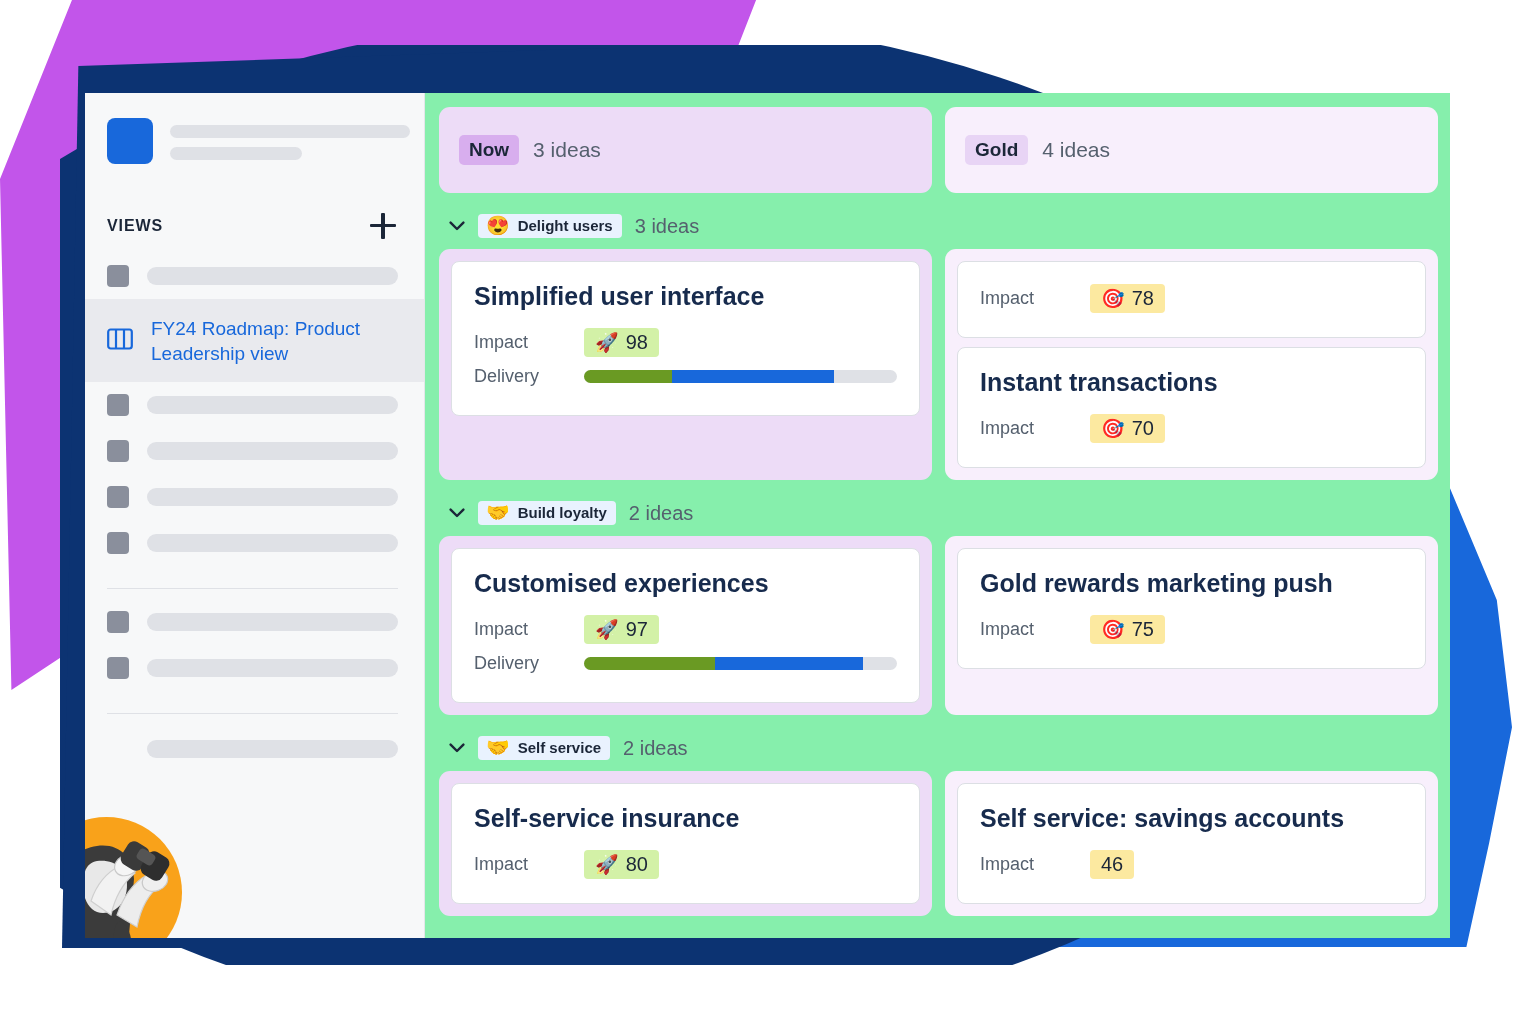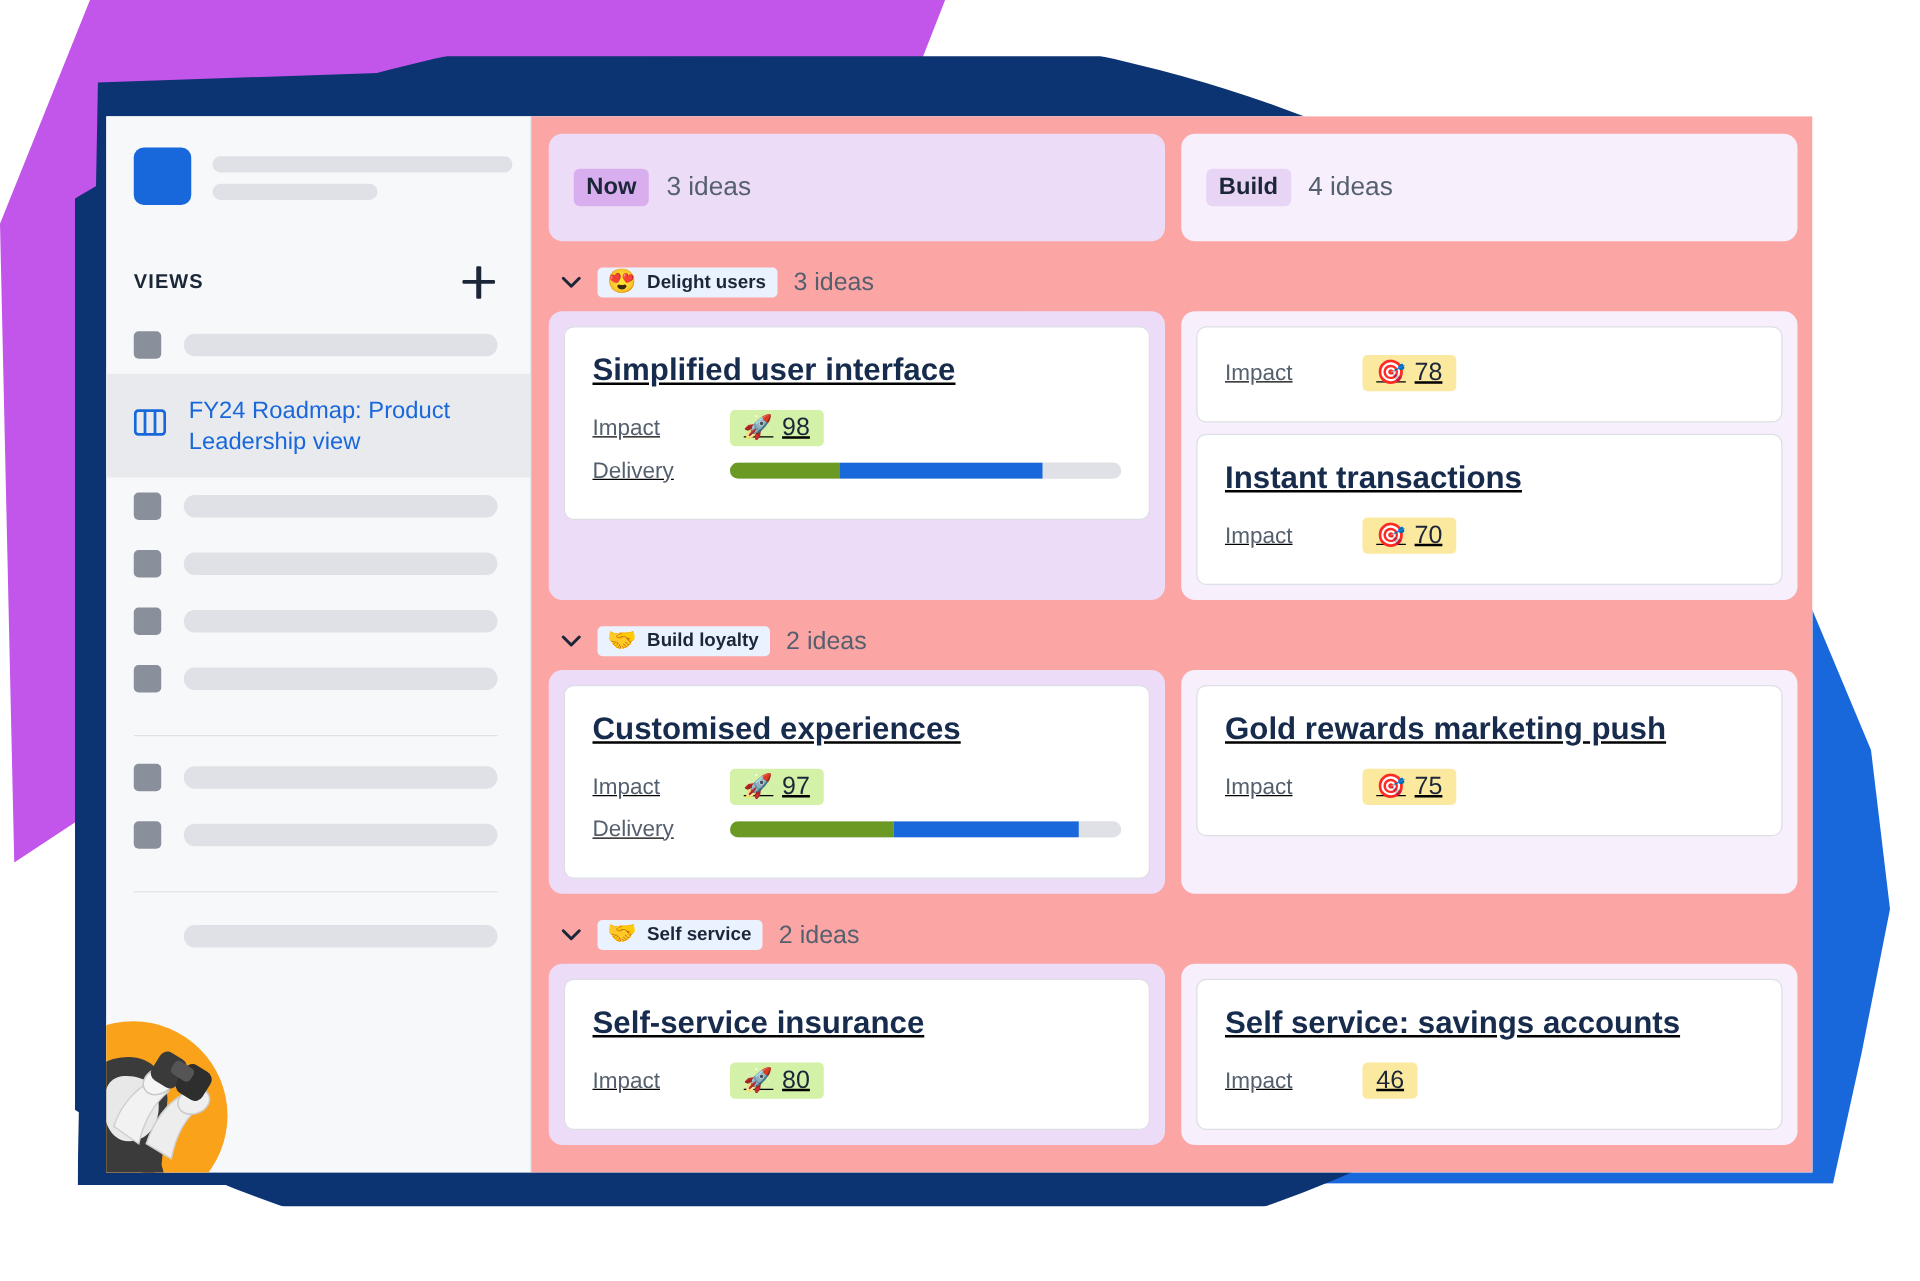--- a/index.html
+++ b/index.html
@@ -143,21 +143,21 @@
     border-radius: 50%;
     background: #F9A21A;
     overflow: hidden;
     z-index: 20;
   }
   .avatar svg { position: absolute; left: 0; top: 0; }
 
   
   .board {
     flex: 1;
-    background: #fca5a5;
+    background: #86efac;
     padding: 14px 12px 0 14px;
     position: relative;
     overflow: hidden;
   }
   .col-headers { display: flex; gap: 13px; }
   .col-header {
     flex: 1;
     border-radius: 11px;
     height: 86px;
     display: flex; align-items: center;
@@ -186,21 +186,21 @@
   }
   .group-chip {
     background: #E9F2FE; border-radius: 4px;
     padding: 2px 9px 3px 8px;
     display: flex; align-items: center; gap: 8px;
   }
   .group-emoji { font-size: 19px; line-height: 1; }
   .group-name { font-size: 15px; font-weight: 700; color: #1B2638; }
   .group-count { font-size: 20px; color: #55606E; }
 
-  .lanes { display: flex; gap: 13px; align-items: stretch; text-decoration: underline; }
+  .lanes { display: flex; gap: 13px; align-items: stretch; }
   .lane {
     flex: 1; border-radius: 11px; padding: 12px;
     display: flex; flex-direction: column; gap: 9px;
   }
   .lane.now  { background: #EDDCF7; }
   .lane.next { background: #F8EFFC; }
 
   .card {
     background: #ffffff;
     border: 1px solid #DCDFE4;
@@ -353,21 +353,21 @@
     </aside>
 
     <main class="board">
 
       <div class="col-headers">
         <div class="col-header now">
           <span class="col-chip now">Now</span>
           <span class="col-count">3 ideas</span>
         </div>
         <div class="col-header next">
-          <span class="col-chip next">Build</span>
+          <span class="col-chip next">Gold</span>
           <span class="col-count">4 ideas</span>
         </div>
       </div>
 
       <div id="groups-container">
           <div class="group">
             <div class="group-head">
               <span class="chev">
                 <svg width="16" height="10" viewBox="0 0 16 10">
                   <path d="M1.6 1.6 L8 8 L14.4 1.6" fill="none" stroke="#1B2638" stroke-width="2.4" stroke-linecap="round" stroke-linejoin="round"></path>

